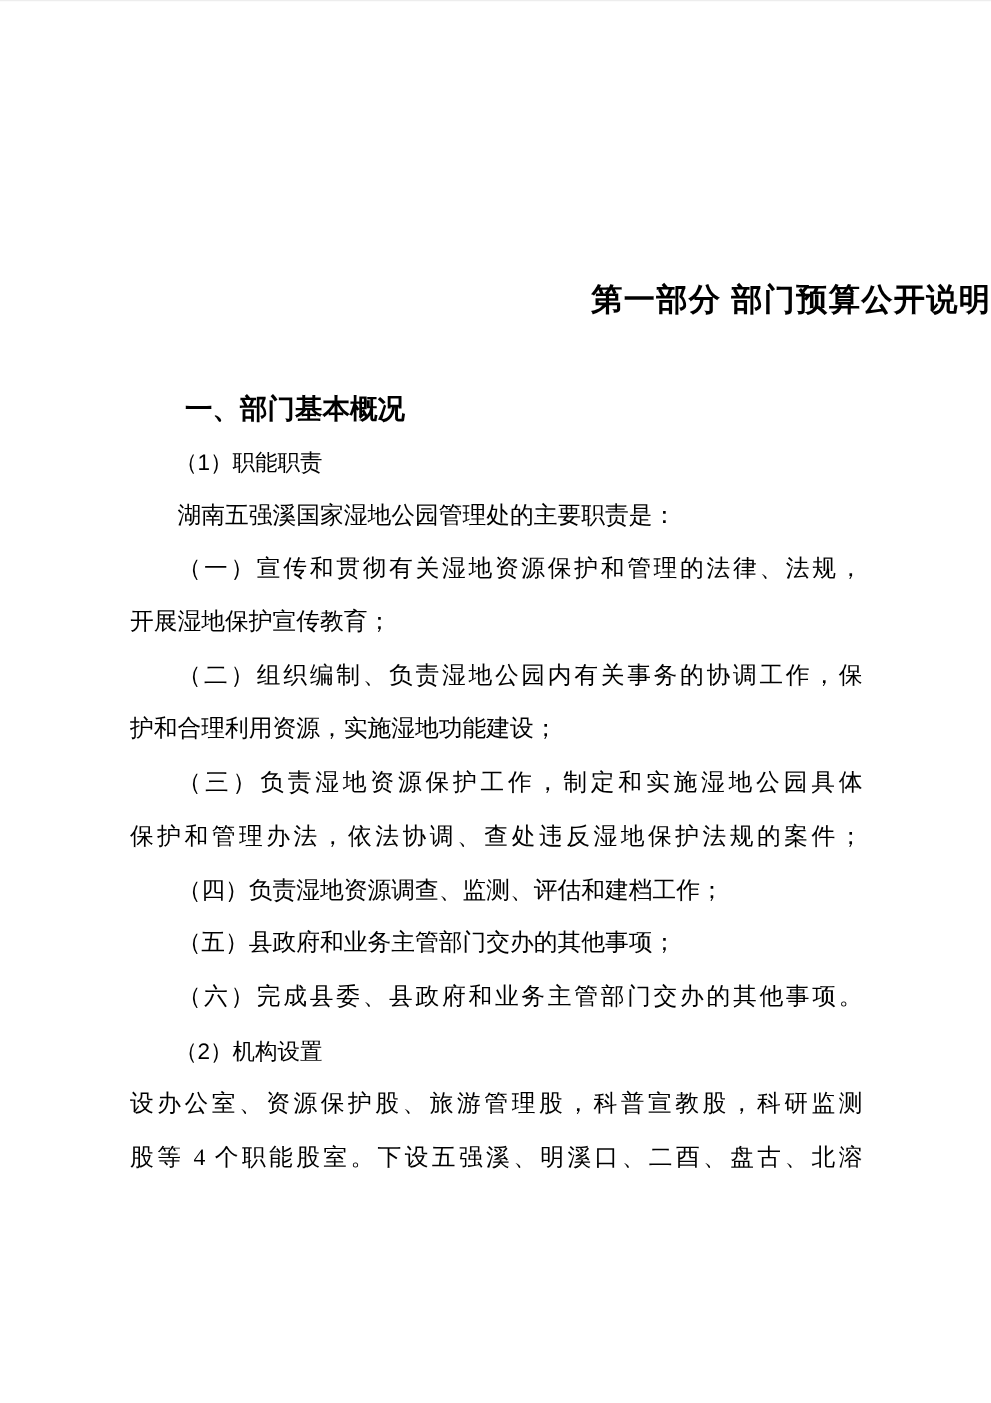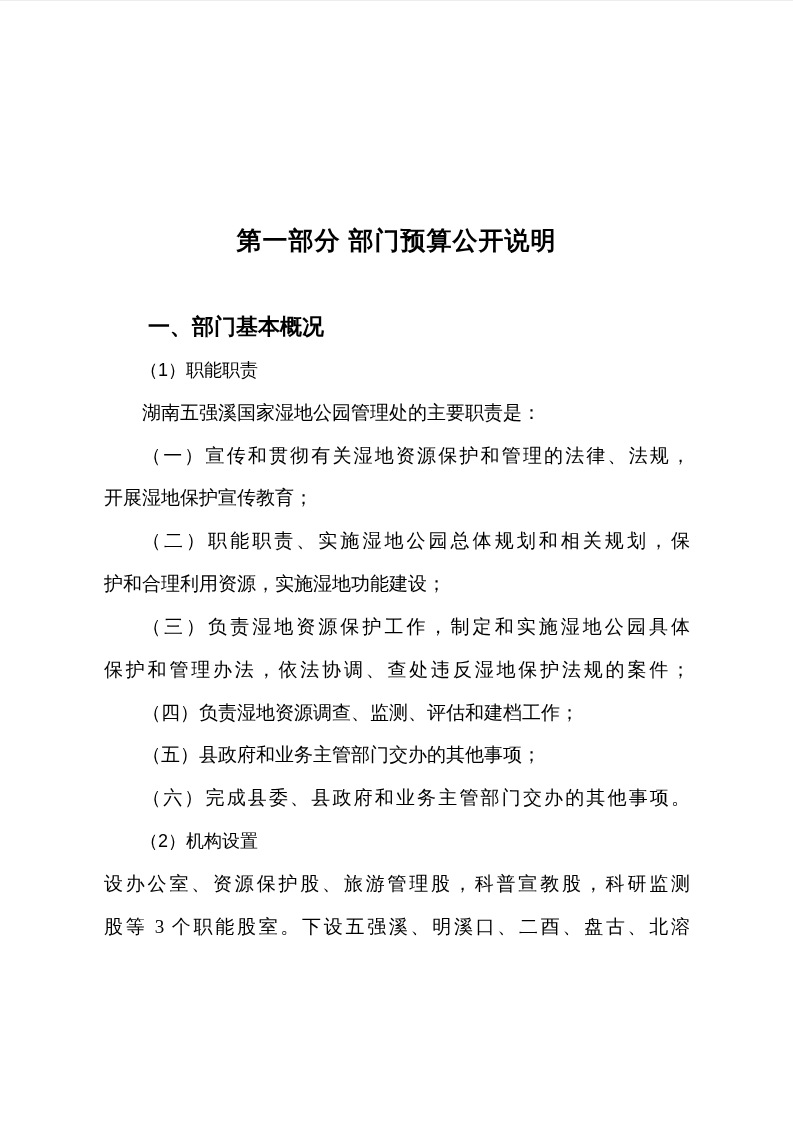--- a/index.html
+++ b/index.html
@@ -19,21 +19,21 @@
     position: absolute;
     top: 0; left: 0;
     width: 793px; height: 1px;
     background: #ededed;
   }
   .doc-title {
     position: absolute;
     top: 222px;
     left: 0;
     width: 793px;
-    text-align: center;
+    text-align: right;
     font-family: "Liberation Sans", sans-serif;
     font-weight: 700;
     font-size: 25px;
     line-height: 36px;
     letter-spacing: 1px;
     white-space: nowrap;
   }
   .content {
     position: absolute;
     top: 306px;
@@ -79,34 +79,34 @@
   <div class="line heading indent">一、部门基本概况</div>
 
   <div class="line subheading indent">（1）职能职责</div>
 
   <div class="line indent">湖南五强溪国家湿地公园管理处的主要职责是：</div>
 
   <div class="line indent justify">（一）宣传和贯彻有关湿地资源保护和管理的法律、法规，</div>
 
   <div class="line">开展湿地保护宣传教育；</div>
 
-  <div class="line indent justify">（二）职能职责、实施湿地公园总体规划和相关规划，保</div>
+  <div class="line indent justify">（二）组织编制、负责湿地公园内有关事务的协调工作，保</div>
 
   <div class="line">护和合理利用资源，实施湿地功能建设；</div>
 
   <div class="line indent justify">（三）负责湿地资源保护工作，制定和实施湿地公园具体</div>
 
   <div class="line justify">保护和管理办法，依法协调、查处违反湿地保护法规的案件；</div>
 
   <div class="line indent">（四）负责湿地资源调查、监测、评估和建档工作；</div>
 
   <div class="line indent">（五）县政府和业务主管部门交办的其他事项；</div>
 
   <div class="line indent justify">（六）完成县委、县政府和业务主管部门交办的其他事项。</div>
 
   <div class="line subheading indent">（2）机构设置</div>
 
 
   <div class="line justify">设办公室、资源保护股、旅游管理股，科普宣教股，科研监测</div>
 
-  <div class="line justify">股等 3 个职能股室。下设五强溪、明溪口、二酉、盘古、北溶</div>
+  <div class="line justify">股等 4 个职能股室。下设五强溪、明溪口、二酉、盘古、北溶</div>
 
 </div>
 
 </body></html>

